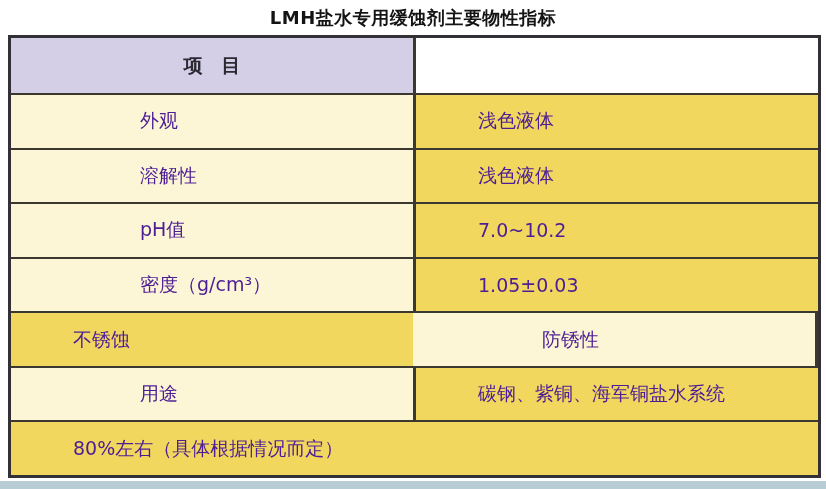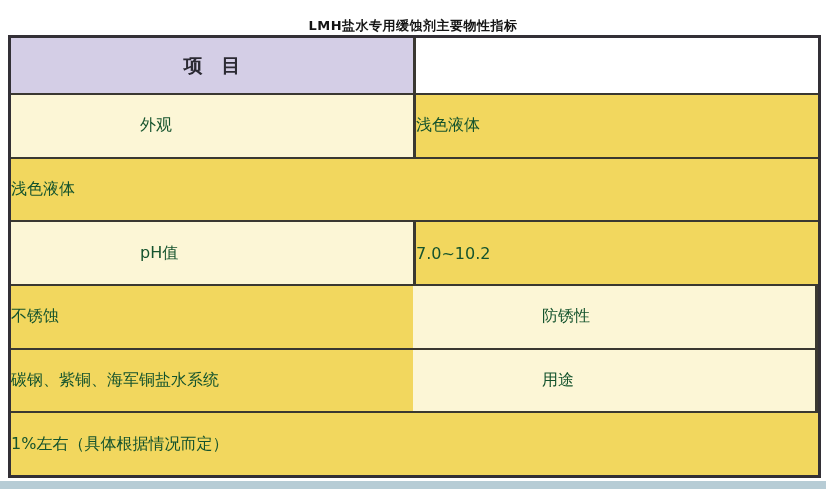--- a/index.html
+++ b/index.html
@@ -12,25 +12,25 @@
     font-family: "DejaVu Sans", "Liberation Sans", sans-serif;
   }
   .page {
     position: relative;
     width: 826px;
     height: 489px;
     background: #ffffff;
   }
   .title {
     position: absolute;
-    top: 17px;
+    top: 6px;
     left: 0;
     width: 100%;
     text-align: center;
-    font-size: 13px;
+    font-size: 18px;
     font-weight: bold;
     color: #141414;
     letter-spacing: 0.5px;
   }
   .spec-table {
     position: absolute;
     left: 8px;
     top: 35px;
     width: 813px;
     height: 443px;
@@ -45,32 +45,33 @@
     border-top: 2px solid #3a3831;
   }
   .t-row.header {
     flex: 0 0 55px;
     border-top: none;
   }
   .cell {
     box-sizing: border-box;
     display: flex;
     align-items: center;
-    font-size: 16px;
-    color: #14532d;
+    font-size: 19px;
+    color: #4c1d95;
   }
   .cell.item {
     flex: 0 0 405px;
     background: #fcf6d6;
     border-right: 3px solid #3a3831;
     padding-left: 129px;
   }
   .cell.value {
     flex: 1;
     background: #f2d75e;
+    padding-left: 62px;
   }
   .t-row.header .cell.item,
   .t-row.header .cell.value {
     background: #d4cee6;
     justify-content: center;
     padding-left: 0;
     font-weight: bold;
     font-size: 19px;
     color: #2b2a33;
   }
@@ -95,40 +96,45 @@
     <div class="t-row header">
       <div class="cell item">项　目</div>
     </div>
 
     <div class="t-row">
       <div class="cell item">外观</div>
       <div class="cell value">浅色液体</div>
     </div>
 
     <div class="t-row">
+      <div class="cell item">溶解性</div>
       <div class="cell value">浅色液体</div>
     </div>
 
     <div class="t-row">
       <div class="cell item">pH值</div>
       <div class="cell value">7.0~10.2</div>
     </div>
 
+    <div class="t-row">
+      <div class="cell item">密度（g/cm³）</div>
+      <div class="cell value">1.05±0.03</div>
+    </div>
 
     <div class="t-row">
       <div class="cell value">不锈蚀</div>
       <div class="cell item">防锈性</div>
     </div>
 
     <div class="t-row">
+      <div class="cell item">用途</div>
       <div class="cell value">碳钢、紫铜、海军铜盐水系统</div>
-      <div class="cell item">用途</div>
     </div>
 
     <div class="t-row">
-      <div class="cell value">1%左右（具体根据情况而定）</div>
+      <div class="cell value">80%左右（具体根据情况而定）</div>
     </div>
 
   </div>
 
   <div class="bottom-strip"></div>
 
 </div>
 
 </body></html>

